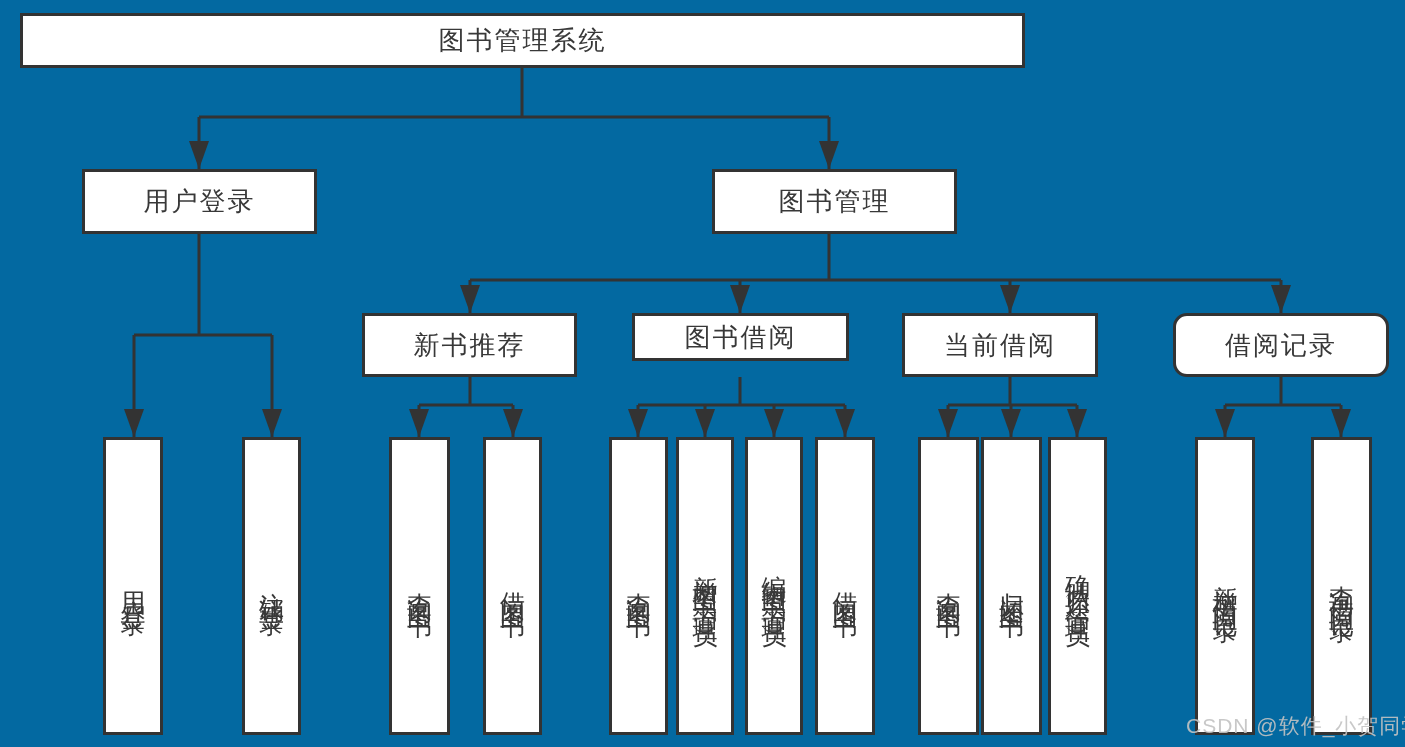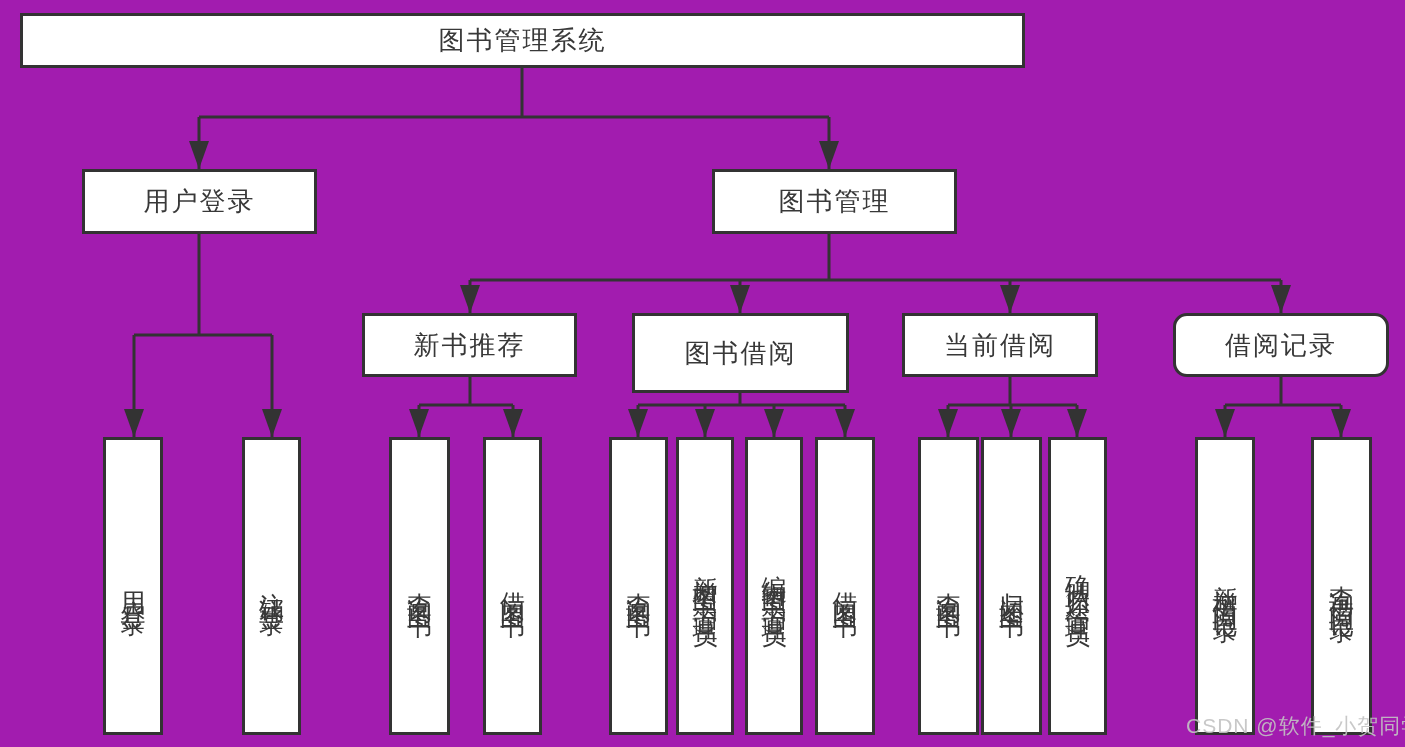--- a/index.html
+++ b/index.html
@@ -1,19 +1,19 @@
 <!DOCTYPE html>
 <html><head>
 <meta charset="utf-8">
 <style>
   html,body{margin:0;padding:0;background:#ffffff;}
   .canvas{
     position:relative;
     width:1405px;height:747px;
-    background:#a21caf;
+    background:#0369a1;
     font-family:"Liberation Sans", sans-serif;
     color:#333333;
     overflow:hidden;
   }
   .connectors{position:absolute;left:0;top:0;width:1405px;height:747px;}
   .node{
     position:absolute;
     box-sizing:border-box;
     border:3px solid #333333;
     background:#ffffff;
@@ -96,21 +96,21 @@
       <path d="M1341 405 V437" marker-end="url(#arrow)"></path>
     </g>
   </svg>
 
   <div class="node" style="left:20px;top:13px;width:1005px;height:55px;">图书管理系统</div>
 
   <div class="node" style="left:82px;top:169px;width:235px;height:65px;">用户登录</div>
   <div class="node" style="left:712px;top:169px;width:245px;height:65px;">图书管理</div>
 
   <div class="node" style="left:362px;top:313px;width:215px;height:64px;font-family:Liberation Serif, serif;">新书推荐</div>
-  <div class="node" style="left:632px;top:313px;width:217px;height:80px;">图书借阅</div>
+  <div class="node" style="left:632px;top:313px;width:217px;height:48px;">图书借阅</div>
   <div class="node" style="left:902px;top:313px;width:196px;height:64px;">当前借阅</div>
   <div class="node" style="left:1173px;top:313px;width:216px;height:64px;border-radius:14px;">借阅记录</div>
 
   <div class="node leaf" style="left:103px;top:437px;width:60px;height:298px;">
     <span class="vtext">用户登录</span>
   </div>
   <div class="node leaf" style="left:242px;top:437px;width:59px;height:298px;">
     <span class="vtext">注销登录</span>
   </div>
 

